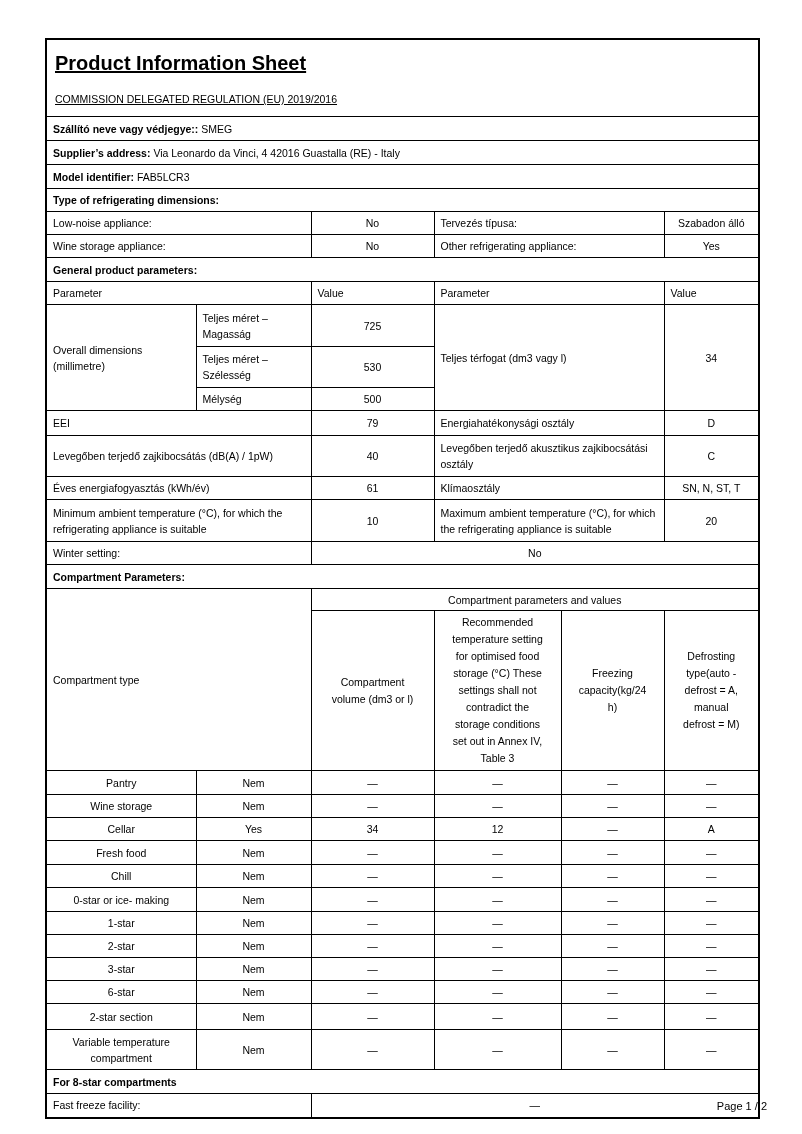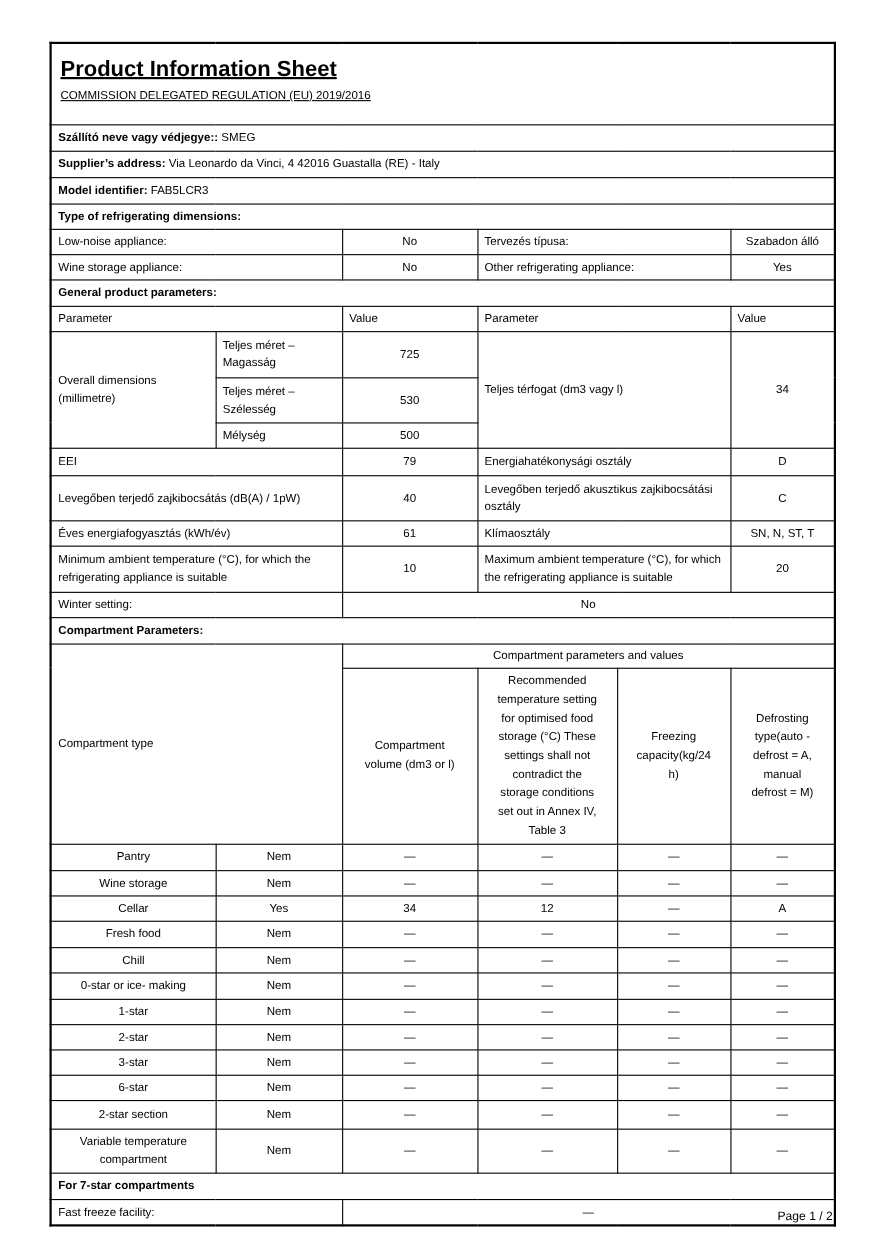--- a/index.html
+++ b/index.html
@@ -31,27 +31,27 @@
   tr.r23 { height: 23px; }
   tr.r24 { height: 24px; }
   tr.r25 { height: 25px; }
   tr.r41 { height: 41px; }
   tr.r42 { height: 42px; }
   tr.r26 { height: 26px; margin-left: 14px; }
   tr.r40 { height: 40px; }
   tr.title-row { height: 74px; }
   td.title-cell { padding: 11px 8px 9px; vertical-align: top; text-decoration: underline; }
   .doc-title { font-size: 20px; font-weight: bold; line-height: 25px; }
-  .doc-subtitle { font-size: 10.5px; margin-top: 3px; }
+  .doc-subtitle { font-size: 10.5px; margin-top: 15px; }
   tr.tall-header { height: 130px; }
   tr.tall-header td { line-height: 17px; padding: 3px 14px; }
   tr.group-header-row { height: 22px; }
   .footer {
     position: absolute;
-    right: 45px;
+    right: 35px;
     top: 1100px;
     font-size: 11px;
   }
 </style>
 </head>
 <body>
 
 <div class="sheet">
 <table class="pis">
   <colgroup>
@@ -257,21 +257,21 @@
   <tr class="r40">
     <td class="c">Variable temperature compartment</td>
     <td class="c">Nem</td>
     <td class="c">—</td>
     <td class="c">—</td>
     <td class="c">—</td>
     <td class="c">—</td>
   </tr>
 
   <tr class="r24 section">
-    <td colspan="6">For 7-star compartments</td>
+    <td colspan="6">For 8-star compartments</td>
   </tr>
   <tr class="r24">
     <td colspan="2">Fast freeze facility:</td>
     <td colspan="4" class="c">—</td>
   </tr>
 
   </tbody>
 </table>
 </div>
 

